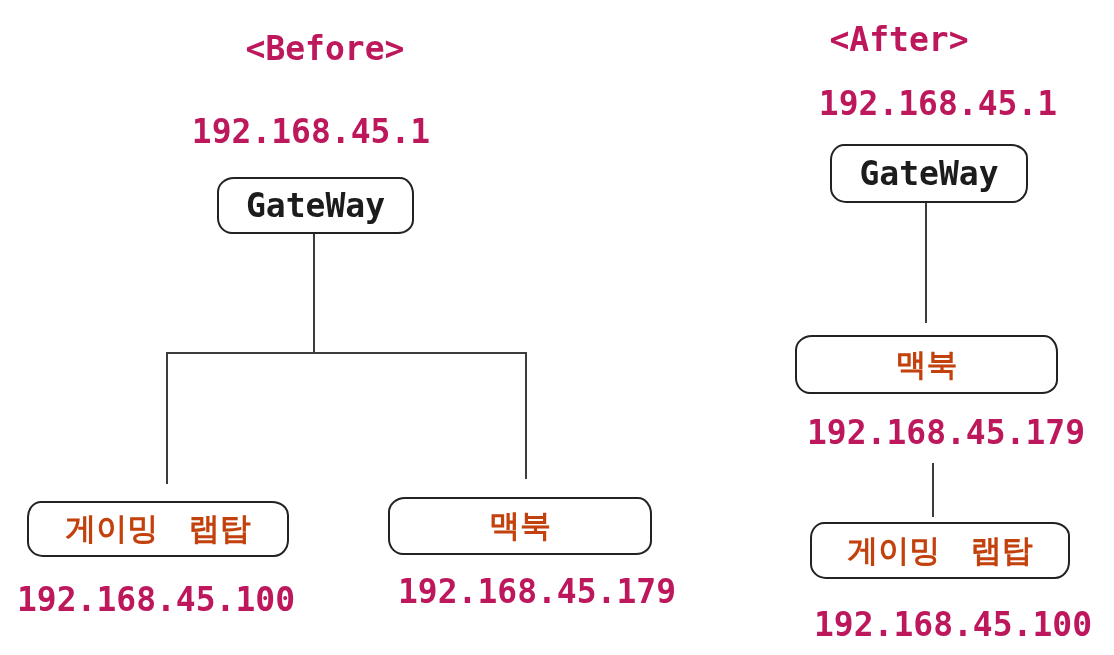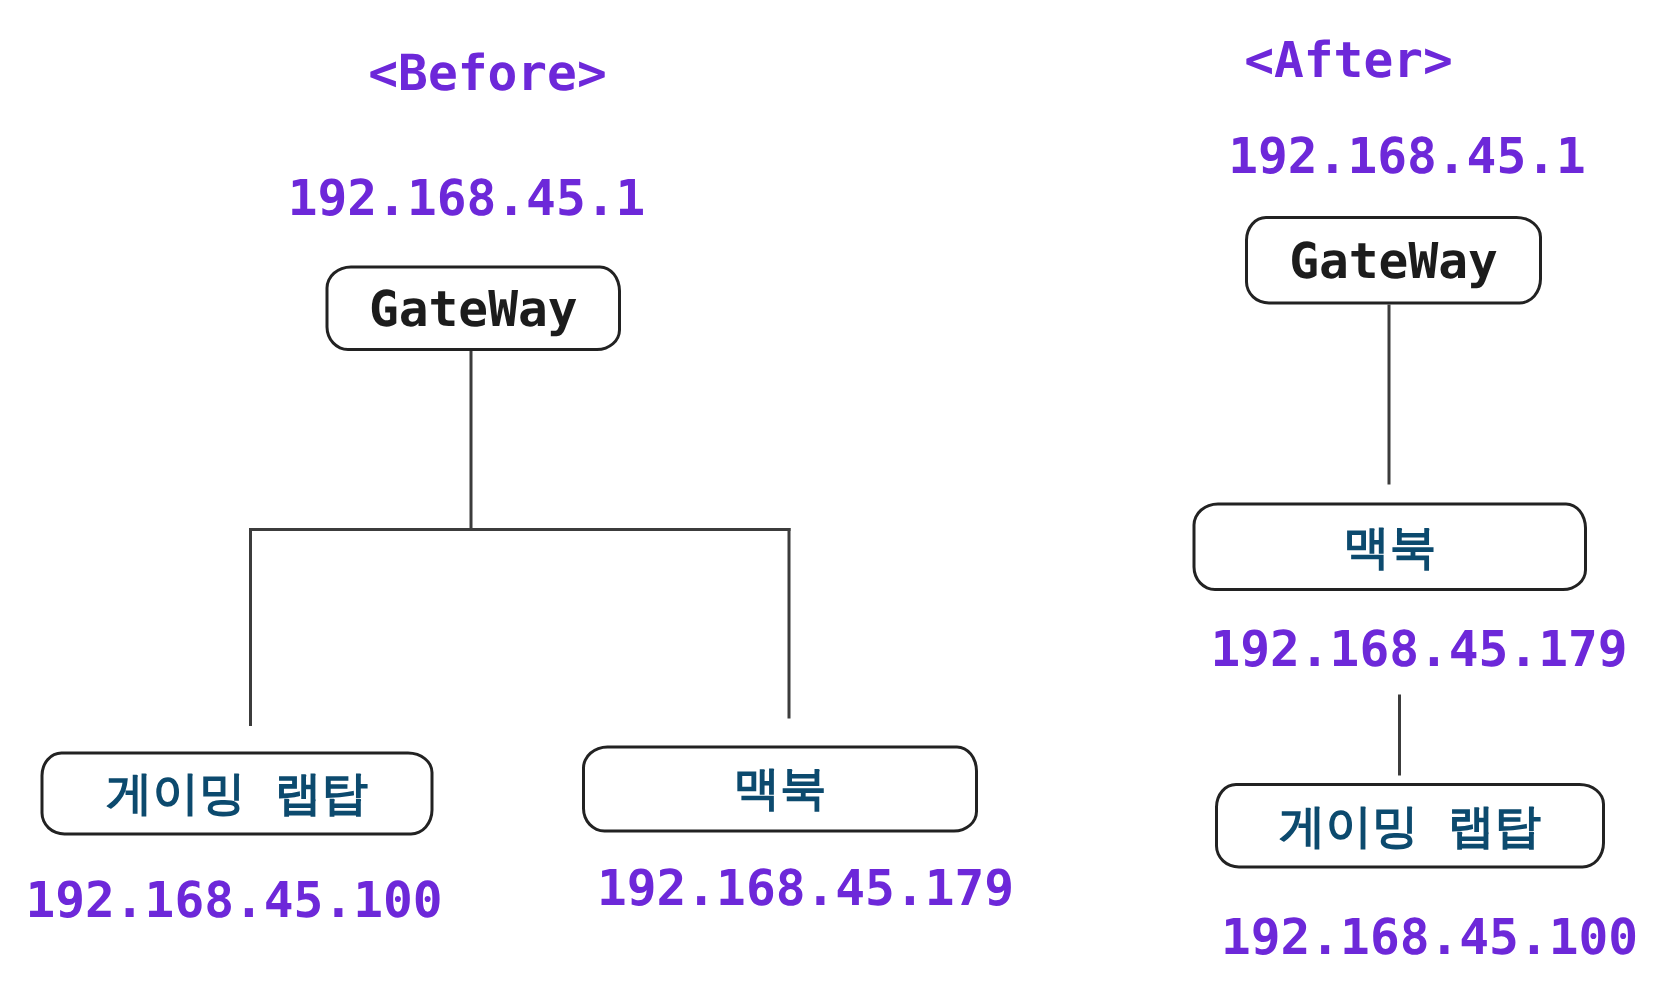--- a/index.html
+++ b/index.html
@@ -7,46 +7,46 @@
     position: relative;
     width: 1114px;
     height: 655px;
     background: #ffffff;
     overflow: hidden;
     color: #1c1c1c;
   }
   .txt {
     position: absolute;
     white-space: nowrap;
-    color: #6d28d9;
+    color: #be185d;
   }
   .mono {
     font-family: "DejaVu Sans Mono", "Liberation Mono", monospace;
     font-weight: 700;
     font-size: 33px;
     line-height: 1.15;
   }
   .center { text-align: center; }
   .node {
     position: absolute;
     box-sizing: border-box;
     background: #ffffff;
     border: 2.5px solid #222222;
     display: flex;
     align-items: center;
     justify-content: center;
   }
   .sketch-a { border-radius: 17px 14px 16px 15px / 15px 17px 14px 16px; }
   .sketch-b { border-radius: 14px 17px 15px 16px / 16px 14px 17px 15px; }
   .node .label-kr {
-    font-family: Liberation Serif, serif;
+    font-family: Liberation Mono, monospace;
     font-weight: 600;
     font-size: 31px;
     word-spacing: 12px;
-    color: #0c4a6e;
+    color: #c2410c;
   }
   .node .label-mono {
     font-family: "DejaVu Sans Mono", "Liberation Mono", monospace;
     font-weight: 700;
     font-size: 33px;
     color: #1c1c1c;
   }
   .vline, .hline {
     position: absolute;
     background: #3c3c3c;

